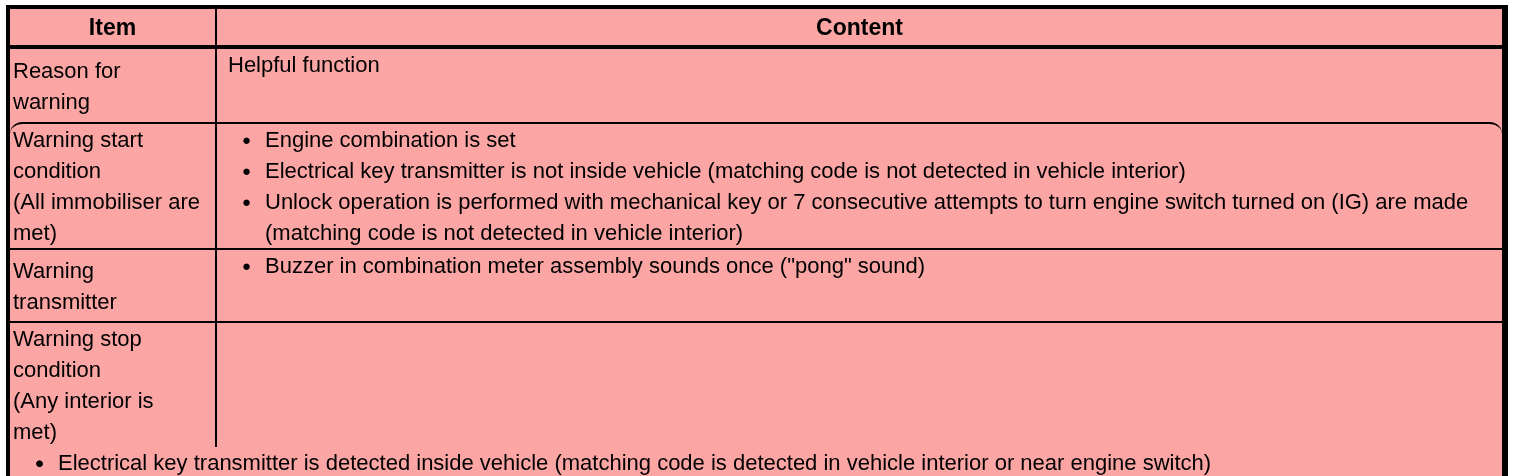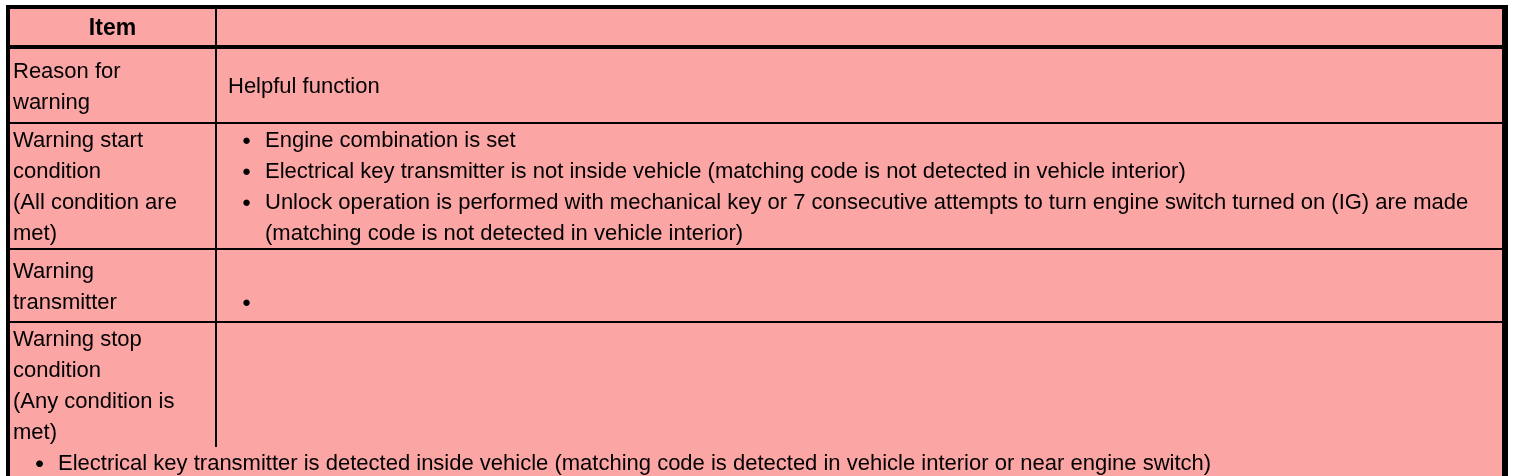--- a/index.html
+++ b/index.html
@@ -23,41 +23,41 @@
     border-bottom-width: 9px;
     background: #fca5a5;
   }
   .row {
     display: flex;
     border-top: 2px solid #000;
     align-items: stretch;
   }
   .row.header-row { border-top: none; height: 36px; }
   .row.r1 { border-top: 4px solid #000; min-height: 73px; }
-  .row.r2 { min-height: 124px; }
+  .row.r2 { min-height: 124px; border-radius: 12px; }
   .row.r3 { min-height: 71px; }
   .row.r4 { min-height: 139px; flex-direction: column; }
 
   .cell-item {
     flex: none;
     width: 207px;
     box-sizing: border-box;
     border-right: 2px solid #000;
     display: flex;
     flex-direction: column;
     justify-content: center;
     padding-left: 3px;
     font-size: 22px;
     line-height: 31px;
   }
   .cell-content {
     flex: 1;
     display: flex;
     flex-direction: column;
-    justify-content: center;
+    justify-content: flex-start;
     font-size: 22px;
     line-height: 31px;
     min-width: 0;
   }
   .header-row .cell-item,
   .header-row .cell-content {
     justify-content: center;
     align-items: center;
     padding-left: 0;
     font-weight: bold;
@@ -87,37 +87,40 @@
 </style>
 </head>
 <body>
 
 <div class="doc-table">
 
   <div class="row header-row">
     <div class="cell-item">
       <span>Item</span>
     </div>
+    <div class="cell-content">
+      <span>Content</span>
+    </div>
   </div>
 
   <div class="row r1">
     <div class="cell-item">
       <div>Reason for</div>
       <div>warning</div>
     </div>
     <div class="cell-content">
       <div class="plain-text">Helpful function</div>
     </div>
   </div>
 
   <div class="row r2">
     <div class="cell-item">
       <div>Warning start</div>
       <div>condition</div>
-      <div>(All condition are</div>
+      <div>(All immobiliser are</div>
       <div>met)</div>
     </div>
     <div class="cell-content">
       <ul class="bullets">
         <li>
           <span class="marker">●</span>
           <span>Engine combination is set</span>
         </li>
         <li>
           <span class="marker">●</span>
@@ -133,30 +136,31 @@
 
   <div class="row r3">
     <div class="cell-item">
       <div>Warning</div>
       <div>transmitter</div>
     </div>
     <div class="cell-content">
       <ul class="bullets">
         <li>
           <span class="marker">●</span>
+          <span>Buzzer in combination meter assembly sounds once ("pong" sound)</span>
         </li>
       </ul>
     </div>
   </div>
 
   <div class="row r4">
     <div class="cell-item">
       <div>Warning stop</div>
       <div>condition</div>
-      <div>(Any condition is</div>
+      <div>(Any interior is</div>
       <div>met)</div>
     </div>
     <div class="cell-content">
       <ul class="bullets">
         <li>
           <span class="marker">●</span>
         </li>
         <li>
           <span class="marker">●</span>
           <span>Electrical key transmitter is detected inside vehicle (matching code is detected in vehicle interior or near engine switch)</span>

